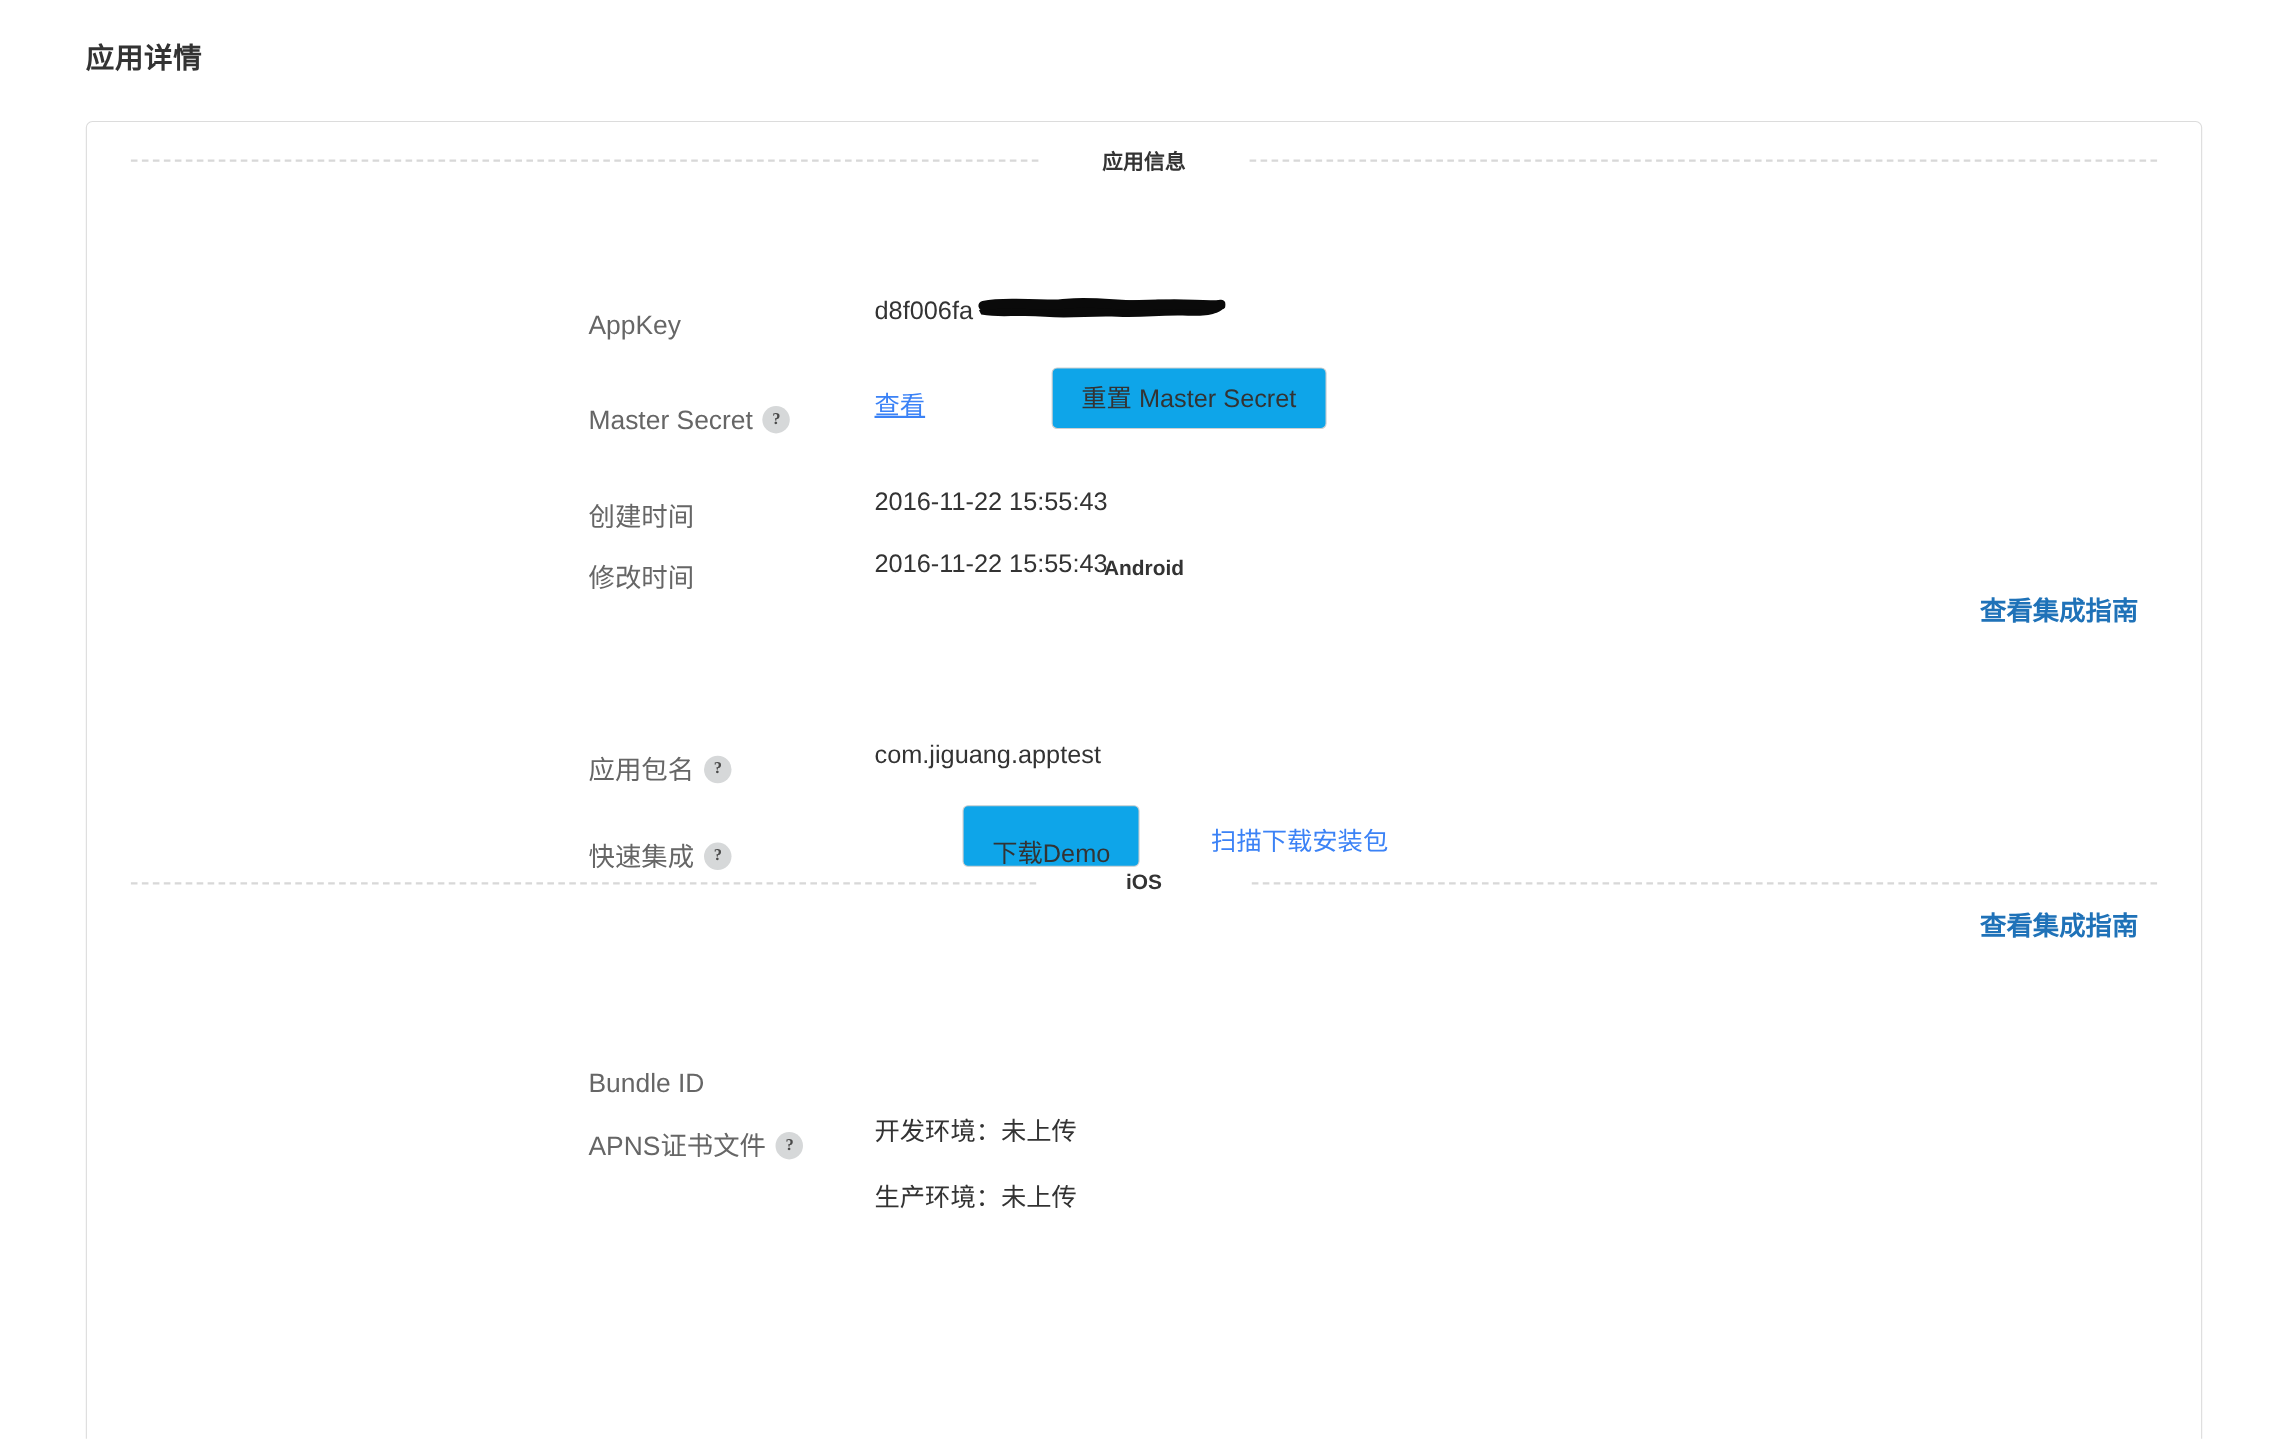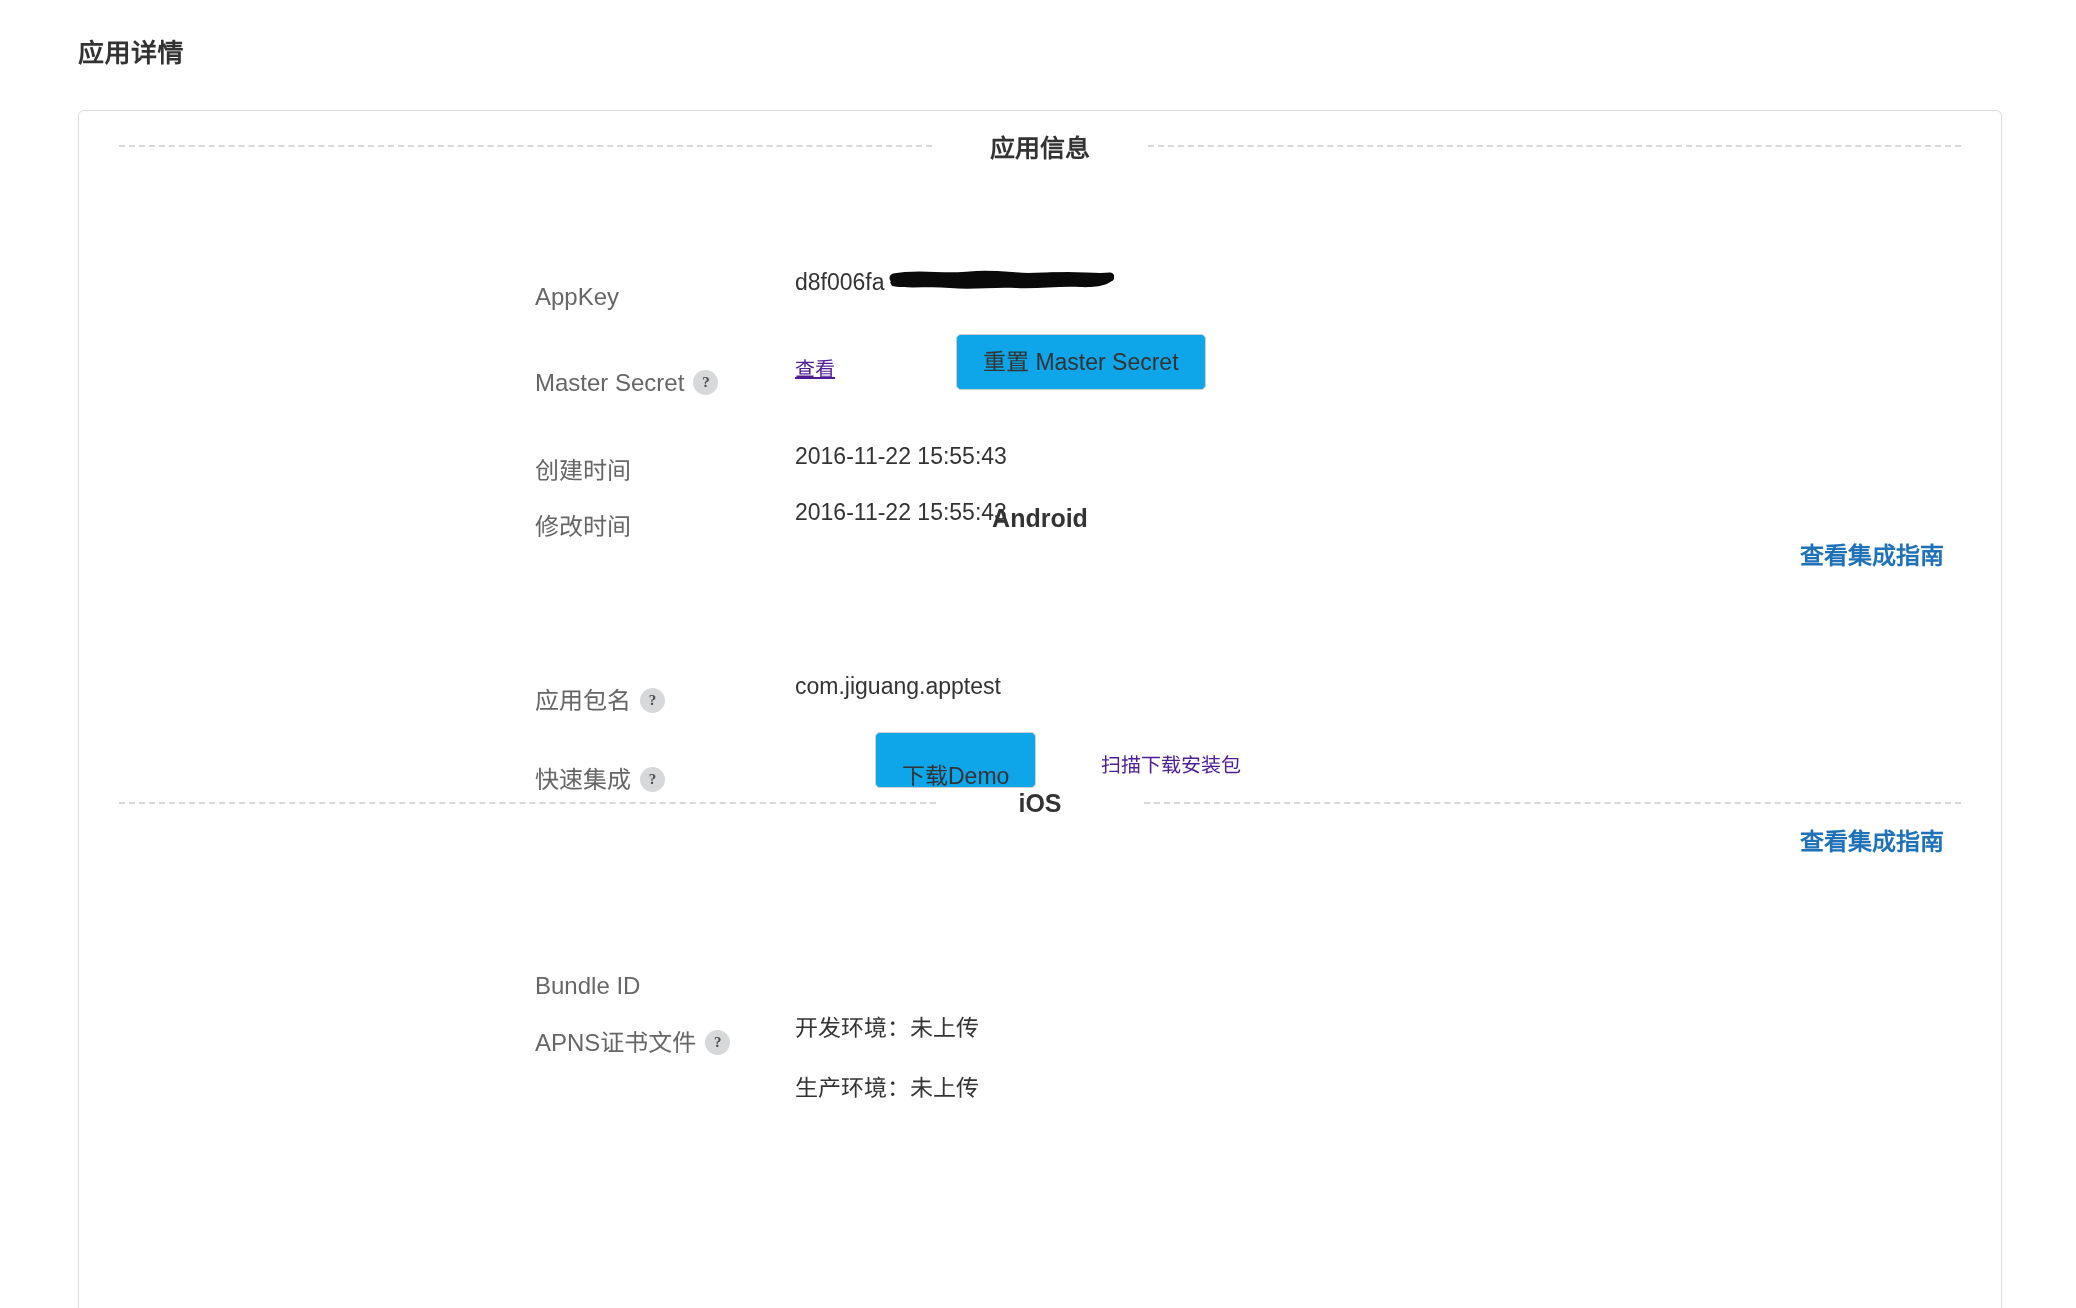--- a/index.html
+++ b/index.html
@@ -61,21 +61,21 @@
   .section-head .rule {
     flex: 1 1 auto;
     height: 0;
     border-top: 2px dashed #d8d8d8;
   }
   .section-head .rule.left  { margin-left: 40px; }
   .section-head .rule.right { margin-right: 40px; }
   .section-head .caption {
     flex: 0 0 auto;
     padding: 0 58px;
-    font-size: 25px;
+    font-size: 19px;
     font-weight: bold;
     color: #333333;
     white-space: nowrap;
     text-align: center;
   }
 
   
   .row {
     position: absolute;
     left: 0;
@@ -119,22 +119,22 @@
     font-size: 15px;
     line-height: 25px;
     text-align: center;
     font-family: "Liberation Serif", "DejaVu Serif", serif;
     font-weight: bold;
     cursor: pointer;
   }
 
   
   .link {
-    color: #4c1d95;
-    font-size: 20px;
+    color: #3b82f6;
+    font-size: 23px;
     text-decoration: none;
     cursor: pointer;
     white-space: nowrap;
   }
   .link.underline { text-decoration: underline; }
   .link.bold {
     font-weight: bold;
     font-size: 24px;
     color: #1f72b8;
   }

